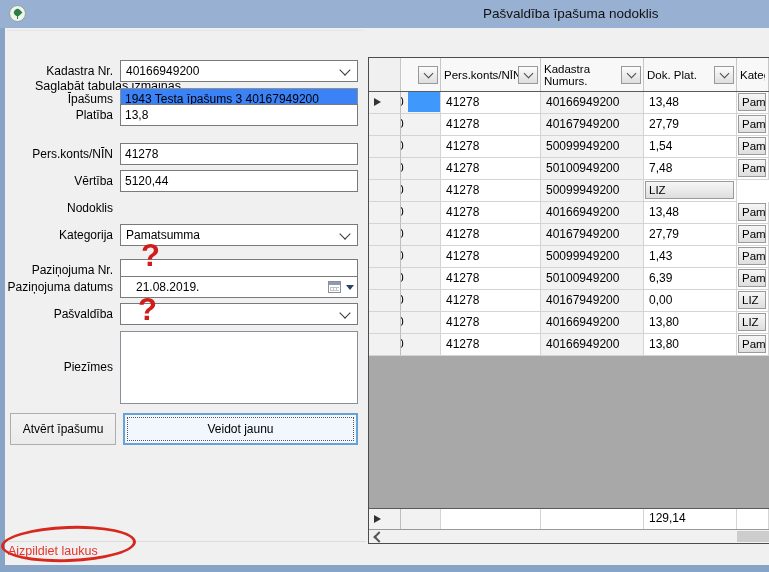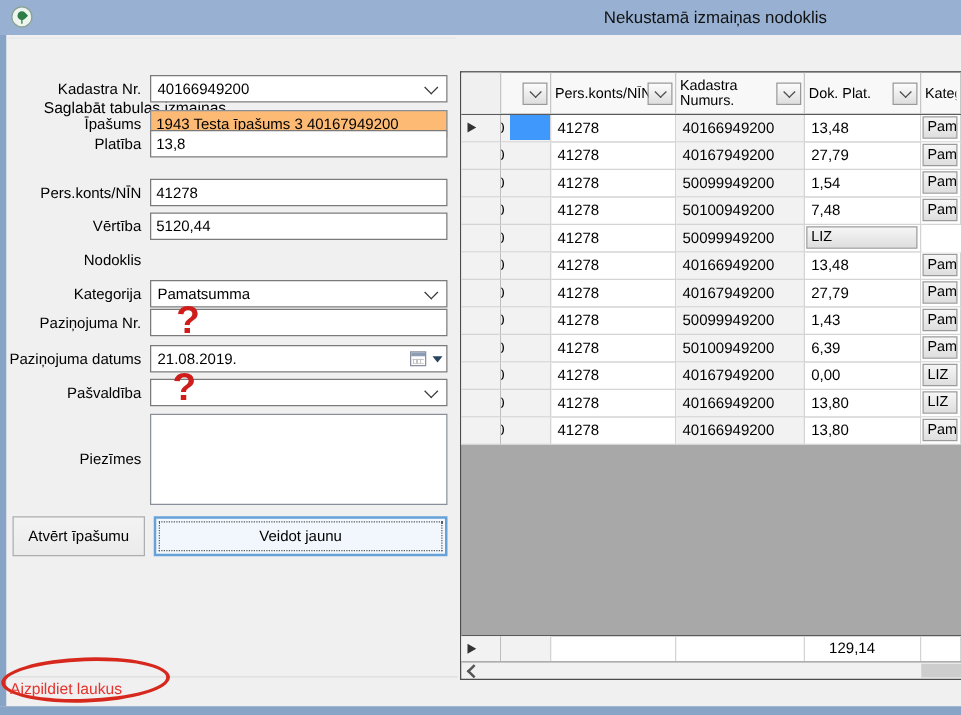--- a/index.html
+++ b/index.html
@@ -18,21 +18,21 @@
   .border-bottom{position:absolute;left:0;top:565px;width:769px;height:7px;background:#87a3c6;}
   .panel-topline{position:absolute;left:7px;top:30px;width:358px;height:1px;background:#e6e6e6;}
 
   
   .form-header{position:absolute;left:35px;top:37px;font-size:12.5px;margin-top:42px;}
   .frow{position:absolute;left:0;height:22px;width:360px;}
   .flabel{position:absolute;left:0;width:113px;text-align:right;line-height:22px;white-space:nowrap;}
   .ctrl{position:absolute;left:120px;width:238px;height:22px;box-sizing:border-box;
     border:1px solid #7a7a7a;background:#fff;}
   input.ctrl{padding:0 4px;font:12px "Liberation Sans",sans-serif;outline:none;}
-  .readonly{background:#fdba74;border-color:#898f98;}
+  .readonly{background:#3b82f6;border-color:#898f98;}
   .combo .cval{position:absolute;left:5px;top:0;right:22px;line-height:20px;overflow:hidden;white-space:nowrap;}
   .chev{position:absolute;right:8px;top:5px;width:7px;height:7px;
     border-right:1.6px solid #383838;border-bottom:1.6px solid #383838;transform:rotate(45deg);}
   .datebtn{position:absolute;right:1px;top:1px;width:28px;height:18px;background:#fff;
     display:flex;align-items:center;justify-content:flex-end;padding-right:2px;box-sizing:border-box;}
   .cal{width:13px;height:12px;border:1px solid #87909c;background:#fff;position:relative;box-sizing:border-box;}
   .cal::before{content:"";position:absolute;left:0;right:0;top:0;height:3px;background:#8d9cb5;}
   .cal::after{content:"";position:absolute;left:1px;right:1px;top:5px;bottom:1px;
     background:repeating-linear-gradient(90deg,#c3c3c3 0 1px,transparent 1px 3px),
                repeating-linear-gradient(0deg,#c3c3c3 0 1px,transparent 1px 3px);}
@@ -71,21 +71,21 @@
   .gcell.c5{padding:0;background:#fff;}
   .frag{display:inline-block;margin-left:-4px;line-height:21px;}
   .selblock{position:absolute;left:7px;right:0;top:0;bottom:1px;background:#3f99fd;}
   .tri{display:inline-block;width:0;height:0;border-left:7px solid #333;
     border-top:4.5px solid transparent;border-bottom:4.5px solid transparent;margin:6px 0 0 5px;}
   .catbtn{height:18px;margin:1px 2px 0 1px;box-sizing:border-box;background:linear-gradient(#f6f6f6,#dedede);
     border:1px solid #9a9a9a;font-size:11.5px;line-height:16px;padding:0 3px;overflow:hidden;white-space:nowrap;}
   .gfiller{flex:1;background:#a8a8a8;}
   .gsummary{height:21px;background:#fff;border-top:1px solid #5a5a5a;box-sizing:border-box;}
   .gsummary .gcell{border-bottom:none;line-height:19px;}
-  .gsummary .total{text-align:right;padding-right:36px;}
+  .gsummary .total{text-align:left;padding-right:36px;}
   .ghscroll{height:14px;background:#f1f1f1;border-top:1px solid #9a9a9a;position:relative;box-sizing:border-box;}
   .chev-left{position:absolute;left:6px;top:3px;width:6px;height:6px;
     border-left:2px solid #555;border-bottom:2px solid #555;transform:rotate(45deg);}
   .hthumb{position:absolute;left:368px;right:0;top:1px;bottom:1px;background:#cdcdcd;}
 
   
   .status-line{position:absolute;left:6px;top:541px;width:360px;height:1px;background:#dcdcdc;}
   .status-msg{position:absolute;left:8px;top:544px;font-size:12.5px;color:#e5342e;z-index:15;}
   .qmark{position:absolute;color:#cf1d1c;font-size:31px;font-weight:bold;z-index:20;line-height:30px;}
   #qmark-1{left:141px;top:241px;}
@@ -96,21 +96,21 @@
 </head>
 <body>
 
 <div id="window">
 
   <div class="titlebar">
     <div class="app-icon">
       <span class="leaf"></span>
       <span class="stem"></span>
     </div>
-    <div class="win-title">Nekustamā izmaiņas nodoklis</div>
+    <div class="win-title">Pašvaldība īpašuma nodoklis</div>
   </div>
   <div class="border-left"></div>
   <div class="border-bottom"></div>
   <div class="panel-topline"></div>
 
   <div class="form-header">Saglabāt tabulas izmaiņas</div>
 
   <div class="frow" style="top:60px">
     <span class="flabel">Kadastra Nr.</span>
     <div class="ctrl combo">
@@ -144,29 +144,29 @@
   </div>
 
   <div class="frow" style="top:224px">
     <span class="flabel">Kategorija</span>
     <div class="ctrl combo">
       <span class="cval">Pamatsumma</span>
       <span class="chev"></span>
     </div>
   </div>
 
-  <div class="frow" style="top:247px">
+  <div class="frow" style="top:259px">
     <span class="flabel">Paziņojuma Nr.</span>
     <input class="ctrl" value="" style="">
   </div>
 
   <div class="frow" style="top:276px">
     <span class="flabel">Paziņojuma datums</span>
     <div class="ctrl">
-      <span class="cval" style="position:absolute;left:5px;line-height:20px;">21.08.2019.</span>
+      <span class="cval" style="position:absolute;left:15px;line-height:20px;">21.08.2019.</span>
       <span class="datebtn">
         <span class="cal"></span>
         <span class="dd-tri"></span>
       </span>
     </div>
   </div>
 
   <div class="frow" style="top:303px">
     <span class="flabel">Pašvaldība</span>
     <div class="ctrl combo">

